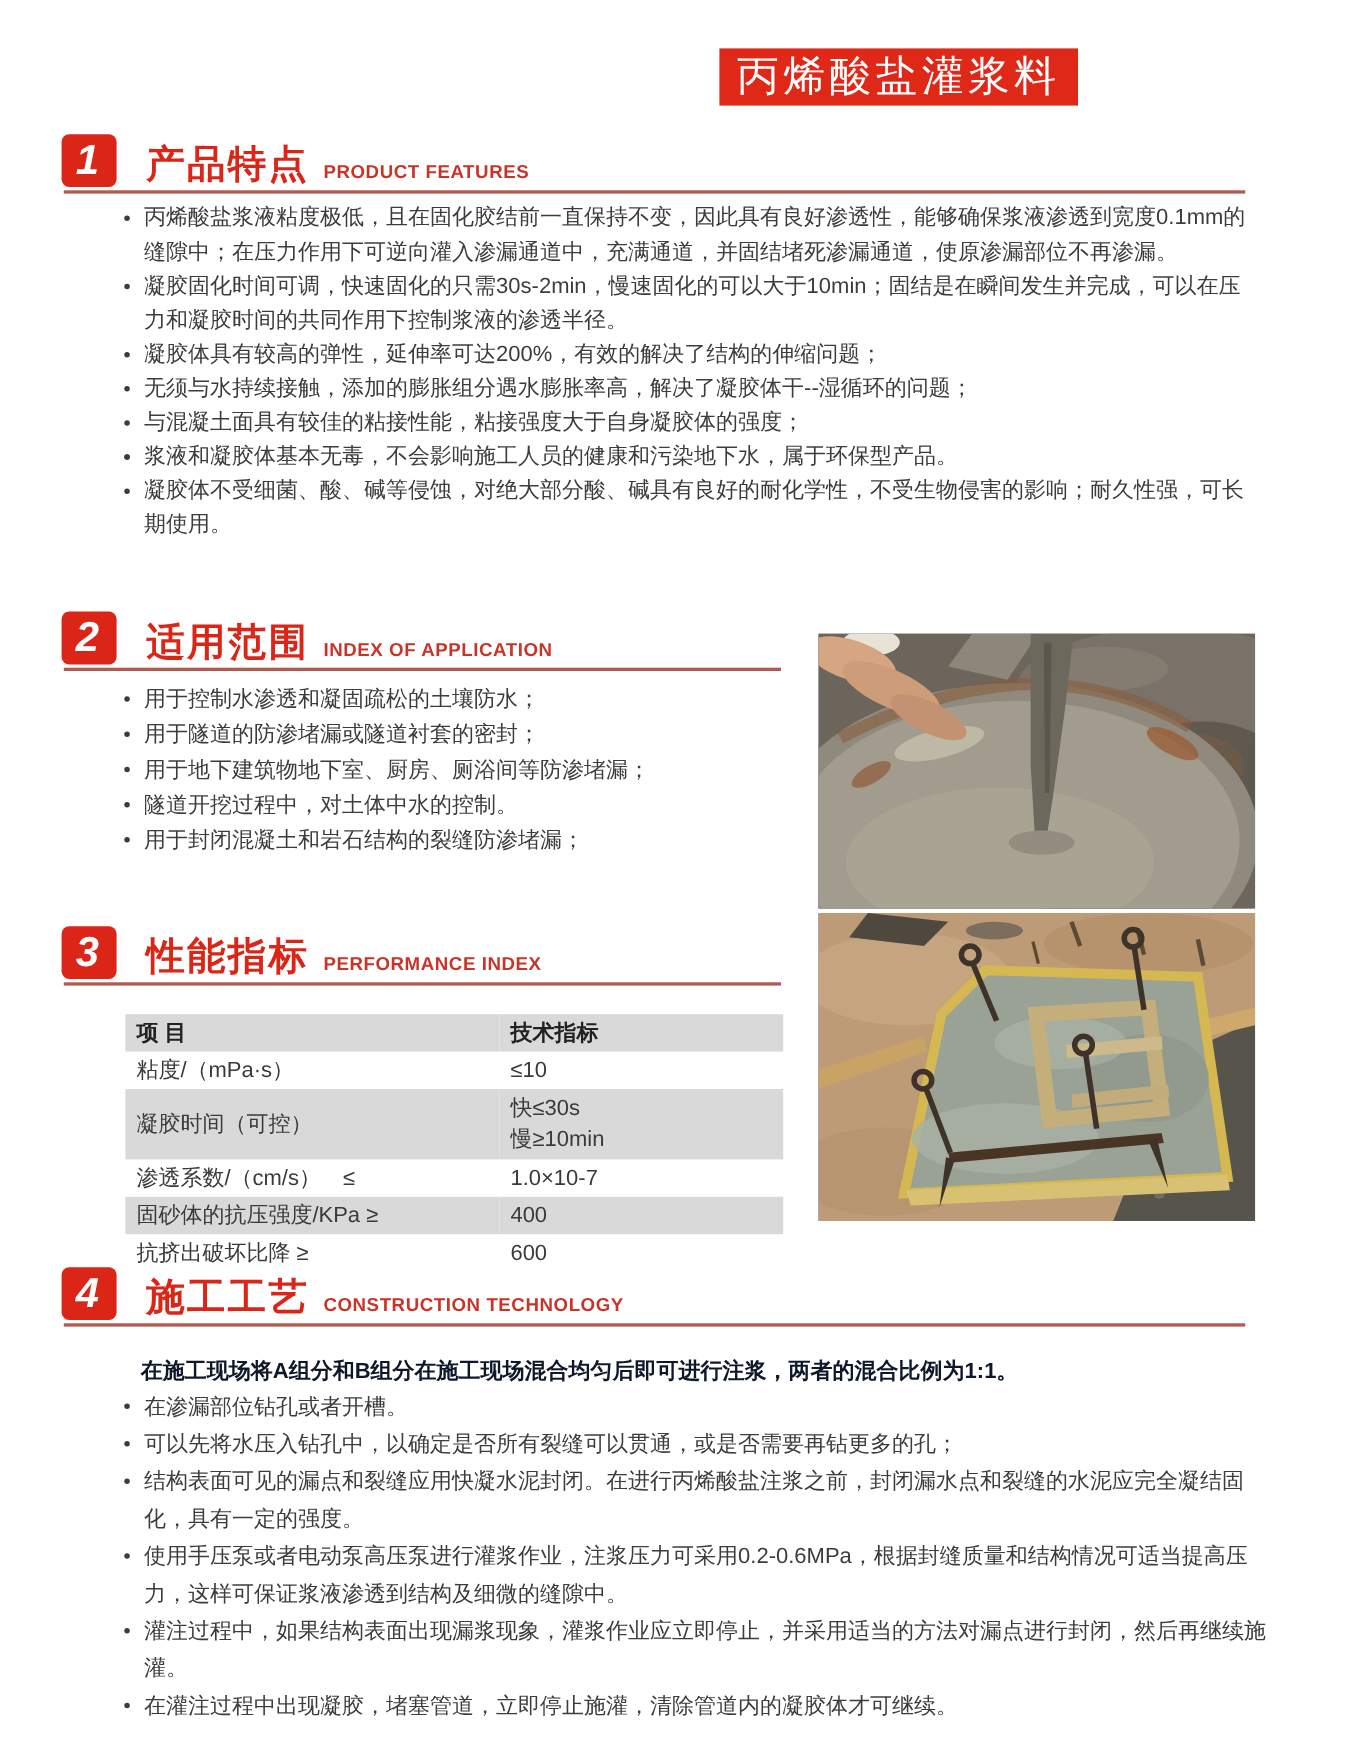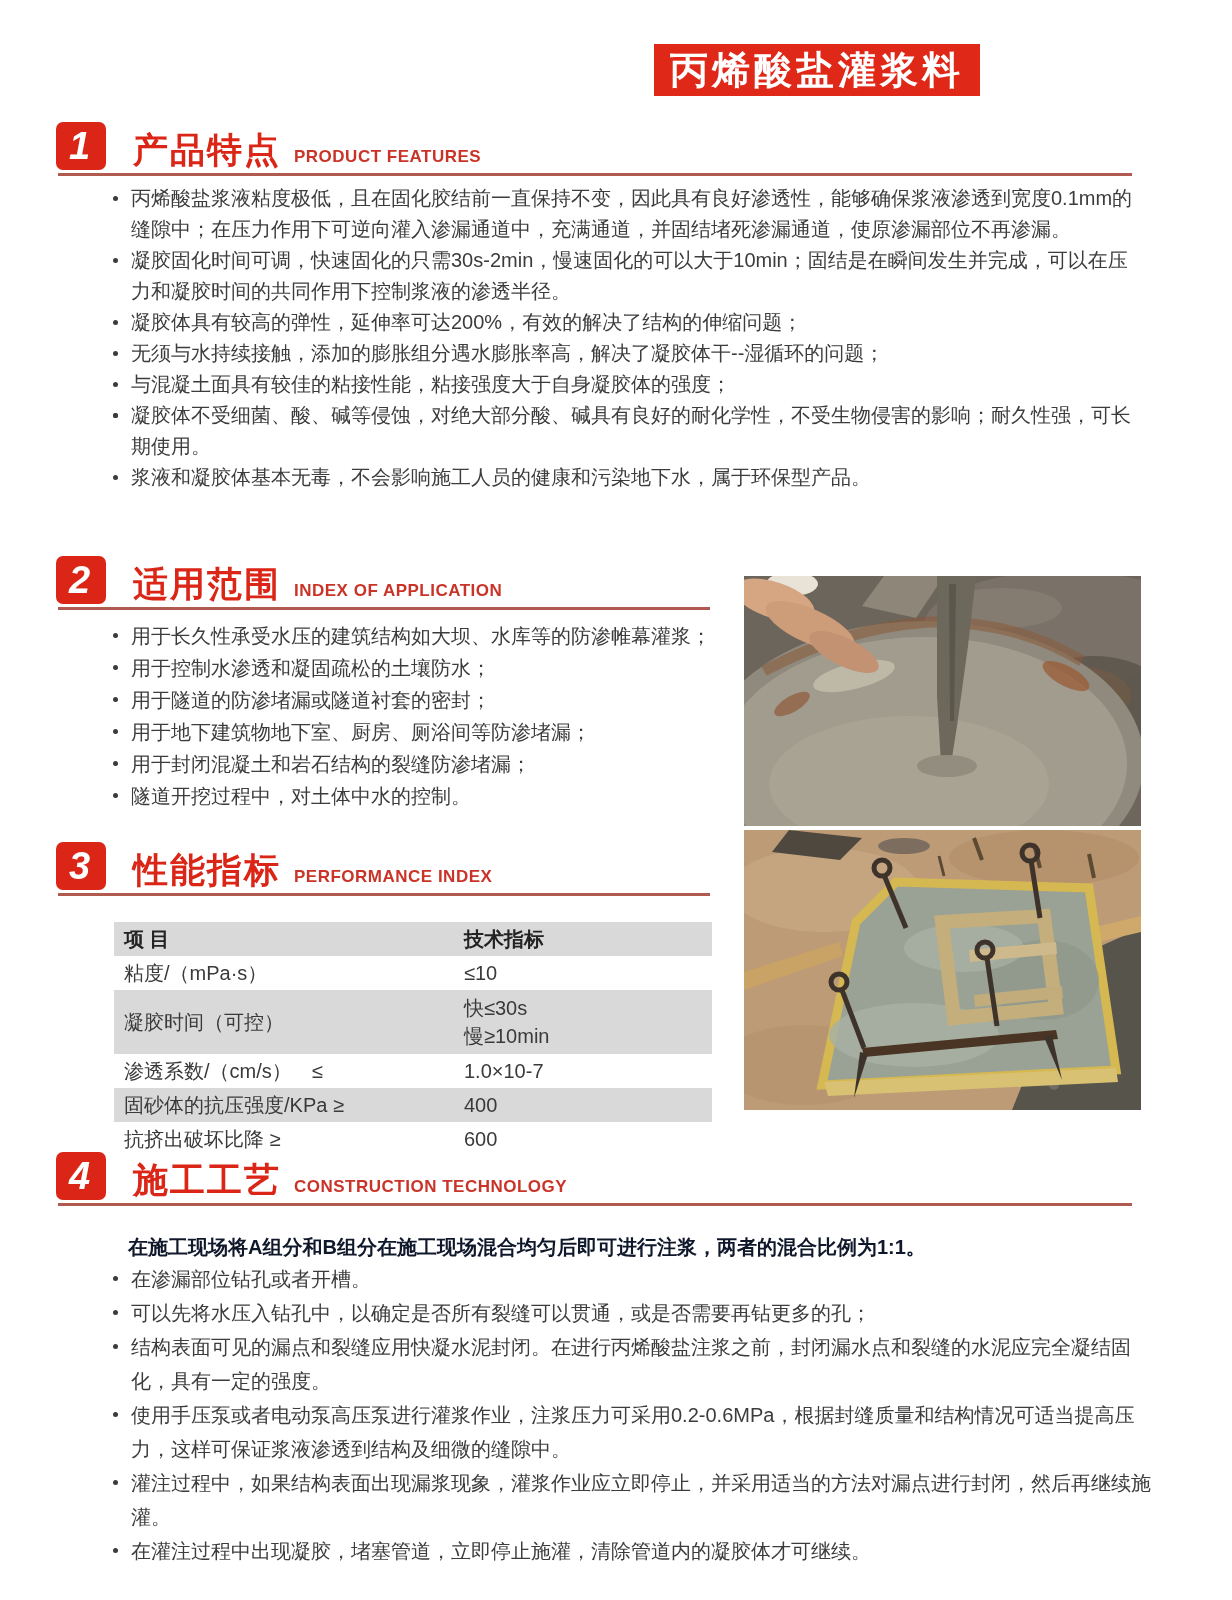--- a/index.html
+++ b/index.html
@@ -4,21 +4,21 @@
 <style>
   html,body { margin:0; padding:0; background:#ffffff; }
   .page {
     position:relative; width:1232px; height:1600px; background:#ffffff;
     font-family:"Liberation Sans","DejaVu Sans",sans-serif; overflow:hidden;
   }
 
   
   .title-banner {
     position:absolute; left:654px; top:44px; height:52px;
-    background:#e02818; color:#ffffff; font-size:38px; font-weight:700;
+    background:#e02818; color:#ffffff; font-size:38px; font-weight:400;
     line-height:52px; padding:0 16px; letter-spacing:4px; white-space:nowrap;
   }
 
   
   .sec-header { position:absolute; left:56px; display:flex; align-items:flex-end; gap:13px; height:50px; }
   .sec-num {
     width:50px; height:48px; background:#da2517; border-radius:7px; color:#ffffff;
     font-size:38px; font-weight:700; font-style:italic;
     display:flex; align-items:center; justify-content:center; padding-right:3px; box-sizing:border-box;
   }
@@ -67,38 +67,37 @@
     <div class="sec-rule rule-long"></div>
   </div>
 
   <ul class="bullets s1">
     <li><span class="dot"></span><span>丙烯酸盐浆液粘度极低，且在固化胶结前一直保持不变，因此具有良好渗透性，能够确保浆液渗透到宽度0.1mm的缝隙中；在压力作用下可逆向灌入渗漏通道中，充满通道，并固结堵死渗漏通道，使原渗漏部位不再渗漏。</span></li>
     <li><span class="dot"></span><span>凝胶固化时间可调，快速固化的只需30s-2min，慢速固化的可以大于10min；固结是在瞬间发生并完成，可以在压力和凝胶时间的共同作用下控制浆液的渗透半径。</span></li>
     <li><span class="dot"></span><span>凝胶体具有较高的弹性，延伸率可达200%，有效的解决了结构的伸缩问题；</span></li>
     <li><span class="dot"></span><span>无须与水持续接触，添加的膨胀组分遇水膨胀率高，解决了凝胶体干--湿循环的问题；</span></li>
     <li><span class="dot"></span><span>与混凝土面具有较佳的粘接性能，粘接强度大于自身凝胶体的强度；</span></li>
     <li><span class="dot"></span></li>
+    <li><span class="dot"></span><span>浆液和凝胶体基本无毒，不会影响施工人员的健康和污染地下水，属于环保型产品。</span></li>
     <li><span class="dot"></span><span>凝胶体不受细菌、酸、碱等侵蚀，对绝大部分酸、碱具有良好的耐化学性，不受生物侵害的影响；耐久性强，可长期使用。</span></li>
-    <li><span class="dot"></span><span>浆液和凝胶体基本无毒，不会影响施工人员的健康和污染地下水，属于环保型产品。</span></li>
   </ul>
 
   <div class="sec-header" style="top:554px;">
     <div class="sec-num">2</div>
     <div class="sec-title-zh">适用范围</div>
     <div class="sec-title-en">INDEX OF APPLICATION</div>
     <div class="sec-rule rule-short"></div>
   </div>
 
   <ul class="bullets s2">
-    <li><span class="dot"></span><span>用于长久性承受水压的建筑结构如大坝、水库等的防渗帷幕灌浆；</span></li>
     <li><span class="dot"></span><span>用于控制水渗透和凝固疏松的土壤防水；</span></li>
     <li><span class="dot"></span><span>用于隧道的防渗堵漏或隧道衬套的密封；</span></li>
     <li><span class="dot"></span><span>用于地下建筑物地下室、厨房、厕浴间等防渗堵漏；</span></li>
+    <li><span class="dot"></span><span>隧道开挖过程中，对土体中水的控制。</span></li>
     <li><span class="dot"></span><span>用于封闭混凝土和岩石结构的裂缝防渗堵漏；</span></li>
-    <li><span class="dot"></span><span>隧道开挖过程中，对土体中水的控制。</span></li>
   </ul>
 
   <div class="photo" id="photo1">
     <svg viewBox="0 0 397 250" preserveAspectRatio="none">
       <rect width="397" height="250" fill="#6c655c"></rect>
       <ellipse cx="320" cy="50" rx="140" ry="55" fill="#7e766b" opacity="0.8"></ellipse>
       <ellipse cx="350" cy="150" rx="90" ry="70" fill="#5d574e" opacity="0.9"></ellipse>
       <ellipse cx="300" cy="225" rx="120" ry="40" fill="#6f675c" opacity="0.8"></ellipse>
       <ellipse cx="332" cy="120" rx="55" ry="30" fill="#7a5c44" opacity="0.5"></ellipse>
       <ellipse cx="258" cy="32" rx="60" ry="20" fill="#8b8377" opacity="0.6"></ellipse>

